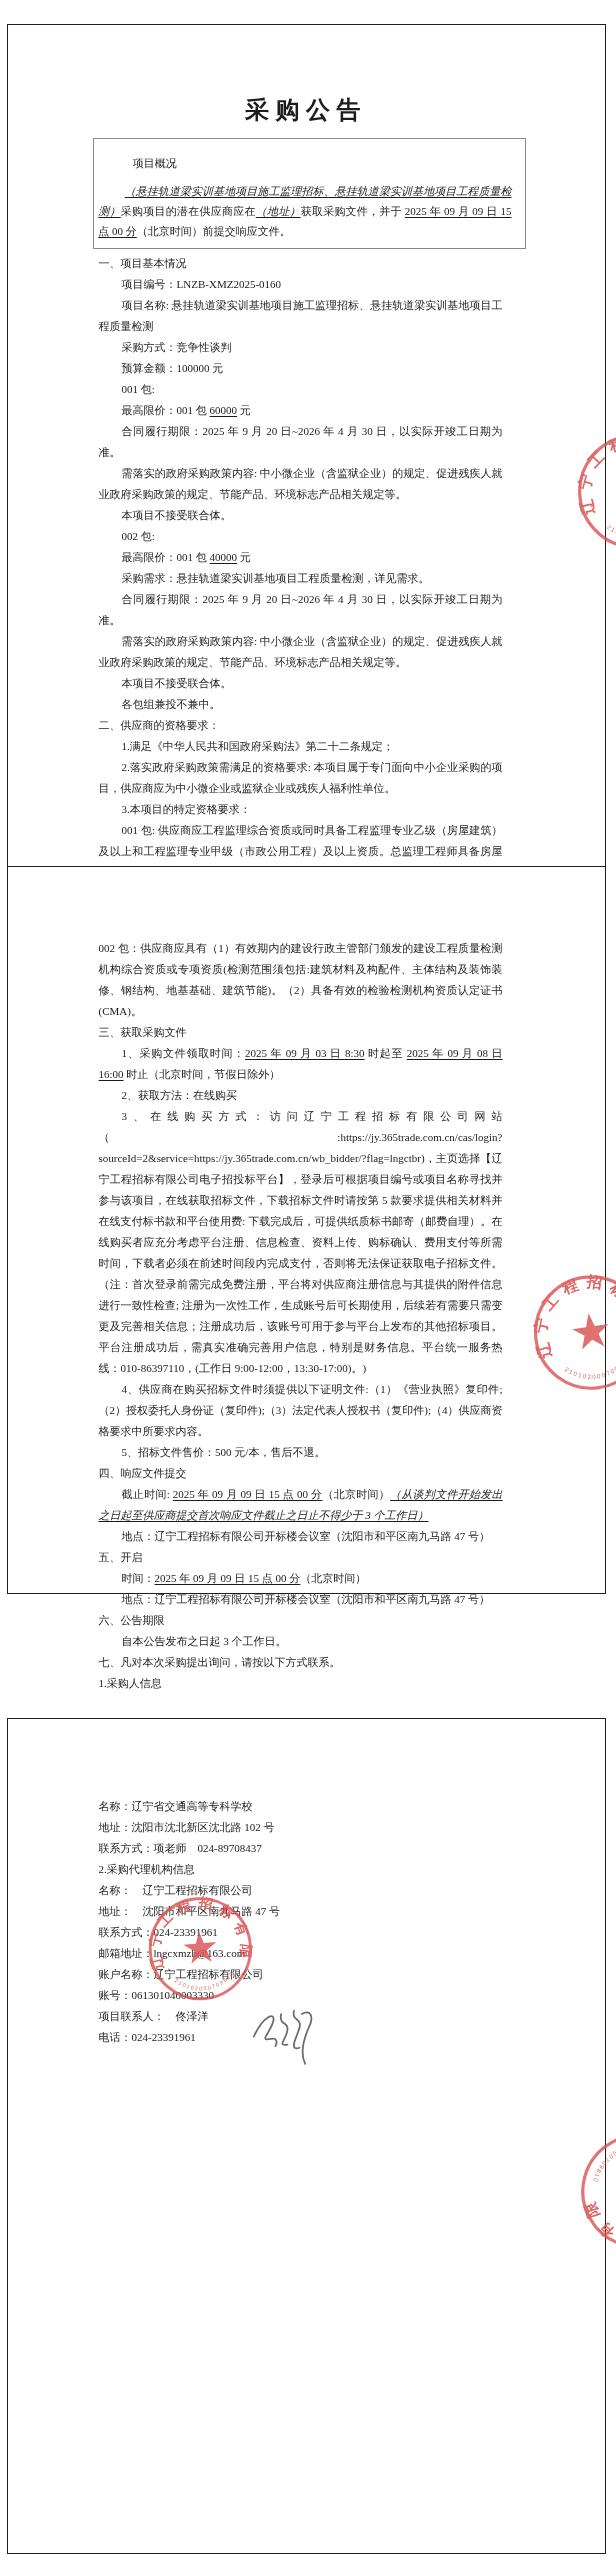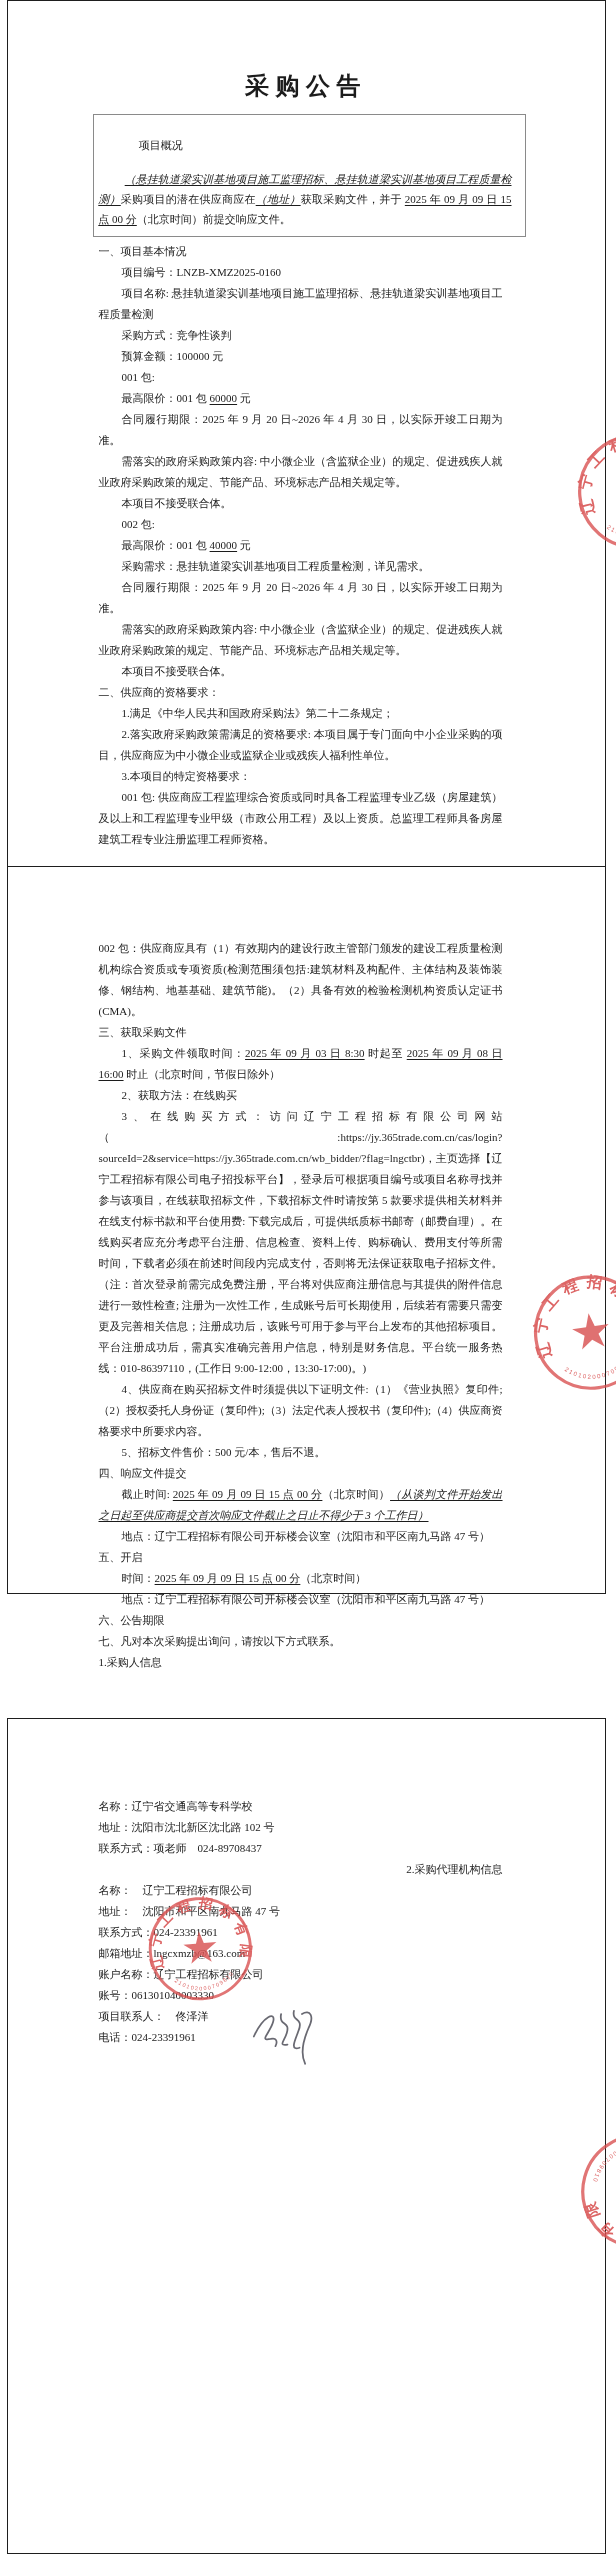--- a/index.html
+++ b/index.html
@@ -6,47 +6,47 @@
   body{
     width:617px;height:2576px;position:relative;overflow:hidden;
     background:#ffffff;
     font-family:"Liberation Serif","DejaVu Serif",serif;
     color:#1c1c1c;
   }
   .page{
     position:absolute;left:6.5px;width:599px;background:#fff;
     border:1.6px solid #1e1e1e;box-sizing:border-box;
   }
-  #page1{top:0;height:965px;}
+  #page1{top:24px;height:965px;}
   #page2{top:866px;height:728px;}
   #page3{top:1718px;height:836px;}
 
   .doc-title{
     margin:68px 0 0 0;text-align:center;
     font-family:"Liberation Sans","DejaVu Sans",sans-serif;
     font-weight:700;font-size:24px;line-height:34px;letter-spacing:6.5px;
   }
   .ovbox{
     margin:11.3px 79px 0 85px;border:0.8px solid #8a8a8a;
     padding:5.7px 13px 7.3px 4.8px;font-size:11px;line-height:20px;
   }
-  .ovbox .ovhead{margin:14px;text-indent:2.4em;}
+  .ovbox .ovhead{margin:8px;text-indent:2.4em;}
   .ovbox .ovpara{margin:0;text-indent:2.4em;text-align:justify;}
 
   .body{padding:0 102px 0 91px;font-size:11px;}
   #page1 .body{margin-top:4px;}
   #page2 .body{padding-top:71px;}
   #page3 .body{padding-top:77px;}
 
   p.ln{margin:0;line-height:21px;}
   .sec{text-indent:0;}
   .ind{text-indent:2.1em;text-align:justify;}
   .flush{text-indent:0;text-align:justify;}
   .ind2{margin-left:39px;}
-  .num{margin-left:22px;text-align:right;}
+  .num{margin-left:22px;}
   .kv{margin-left:32px;}
   .u{text-decoration:underline;text-underline-offset:2.4px;}
   .i{font-style:italic;}
 
   .seal{position:absolute;pointer-events:none;opacity:.88;}
   .sig{position:absolute;left:249px;top:2004px;pointer-events:none;}
 </style>
 </head>
 <body>
 
@@ -66,20 +66,21 @@
       <p class="ln ind"><span>最高限价：001 包 </span><span class="u">60000</span><span> 元</span></p>
       <p class="ln ind"><span>合同履行期限：2025 年 9 月 20 日~2026 年 4 月 30 日，以实际开竣工日期为准。</span></p>
       <p class="ln ind"><span>需落实的政府采购政策内容: 中小微企业（含监狱企业）的规定、促进残疾人就业政府采购政策的规定、节能产品、环境标志产品相关规定等。</span></p>
       <p class="ln ind"><span>本项目不接受联合体。</span></p>
       <p class="ln ind"><span>002 包:</span></p>
       <p class="ln ind"><span>最高限价：001 包 </span><span class="u">40000</span><span> 元</span></p>
       <p class="ln ind"><span>采购需求：悬挂轨道梁实训基地项目工程质量检测，详见需求。</span></p>
       <p class="ln ind"><span>合同履行期限：2025 年 9 月 20 日~2026 年 4 月 30 日，以实际开竣工日期为准。</span></p>
       <p class="ln ind"><span>需落实的政府采购政策内容: 中小微企业（含监狱企业）的规定、促进残疾人就业政府采购政策的规定、节能产品、环境标志产品相关规定等。</span></p>
       <p class="ln ind"><span>本项目不接受联合体。</span></p>
+      <p class="ln ind"><span>各包组兼投不兼中。</span></p>
       <p class="ln sec"><span>二、供应商的资格要求：</span></p>
       <p class="ln ind"><span>1.满足《中华人民共和国政府采购法》第二十二条规定；</span></p>
       <p class="ln ind"><span>2.落实政府采购政策需满足的资格要求: 本项目属于专门面向中小企业采购的项目，供应商应为中小微企业或监狱企业或残疾人福利性单位。</span></p>
       <p class="ln ind"><span>3.本项目的特定资格要求：</span></p>
       <p class="ln ind"><span>001 包: 供应商应工程监理综合资质或同时具备工程监理专业乙级（房屋建筑）及以上和工程监理专业甲级（市政公用工程）及以上资质。总监理工程师具备房屋建筑工程专业注册监理工程师资格。</span></p>
     </div>
 </section>
 
 <section class="page" id="page2">
   <div class="body">
@@ -90,20 +91,21 @@
       <p class="ln ind"><span>3、在线购买方式：访问辽宁工程招标有限公司网站（:https://jy.365trade.com.cn/cas/login?sourceId=2&amp;service=https://jy.365trade.com.cn/wb_bidder/?flag=lngctbr)，主页选择【辽宁工程招标有限公司电子招投标平台】，登录后可根据项目编号或项目名称寻找并参与该项目，在线获取招标文件，下载招标文件时请按第 5 款要求提供相关材料并在线支付标书款和平台使用费: 下载完成后，可提供纸质标书邮寄（邮费自理）。在线购买者应充分考虑平台注册、信息检查、资料上传、购标确认、费用支付等所需时间，下载者必须在前述时间段内完成支付，否则将无法保证获取电子招标文件。（注：首次登录前需完成免费注册，平台将对供应商注册信息与其提供的附件信息进行一致性检查; 注册为一次性工作，生成账号后可长期使用，后续若有需要只需变更及完善相关信息；注册成功后，该账号可用于参与平台上发布的其他招标项目。平台注册成功后，需真实准确完善用户信息，特别是财务信息。平台统一服务热线：010-86397110，(工作日 9:00-12:00，13:30-17:00)。)</span></p>
       <p class="ln ind"><span>4、供应商在购买招标文件时须提供以下证明文件:（1）《营业执照》复印件;（2）授权委托人身份证（复印件);（3）法定代表人授权书（复印件);（4）供应商资格要求中所要求内容。</span></p>
       <p class="ln ind"><span>5、招标文件售价：500 元/本，售后不退。</span></p>
       <p class="ln sec"><span>四、响应文件提交</span></p>
       <p class="ln ind"><span>截止时间: </span><span class="u">2025 年 09 月 09 日 15 点 00 分</span><span>（北京时间）</span><span class="u i">（从谈判文件开始发出之日起至供应商提交首次响应文件截止之日止不得少于 3 个工作日）</span></p>
       <p class="ln ind"><span>地点：辽宁工程招标有限公司开标楼会议室（沈阳市和平区南九马路 47 号）</span></p>
       <p class="ln sec"><span>五、开启</span></p>
       <p class="ln ind"><span>时间：</span><span class="u">2025 年 09 月 09 日 15 点 00 分</span><span>（北京时间）</span></p>
       <p class="ln ind"><span>地点：辽宁工程招标有限公司开标楼会议室（沈阳市和平区南九马路 47 号）</span></p>
       <p class="ln sec"><span>六、公告期限</span></p>
+      <p class="ln ind"><span>自本公告发布之日起 3 个工作日。</span></p>
       <p class="ln sec"><span>七、凡对本次采购提出询问，请按以下方式联系。</span></p>
       <p class="ln ind2"><span>1.采购人信息</span></p>
     </div>
 </section>
 
 <section class="page" id="page3">
   <div class="body">
       <p class="ln kv"><span>名称：辽宁省交通高等专科学校</span></p>
       <p class="ln kv"><span>地址：沈阳市沈北新区沈北路 102 号</span></p>
       <p class="ln kv"><span>联系方式：项老师　024-89708437</span></p>

